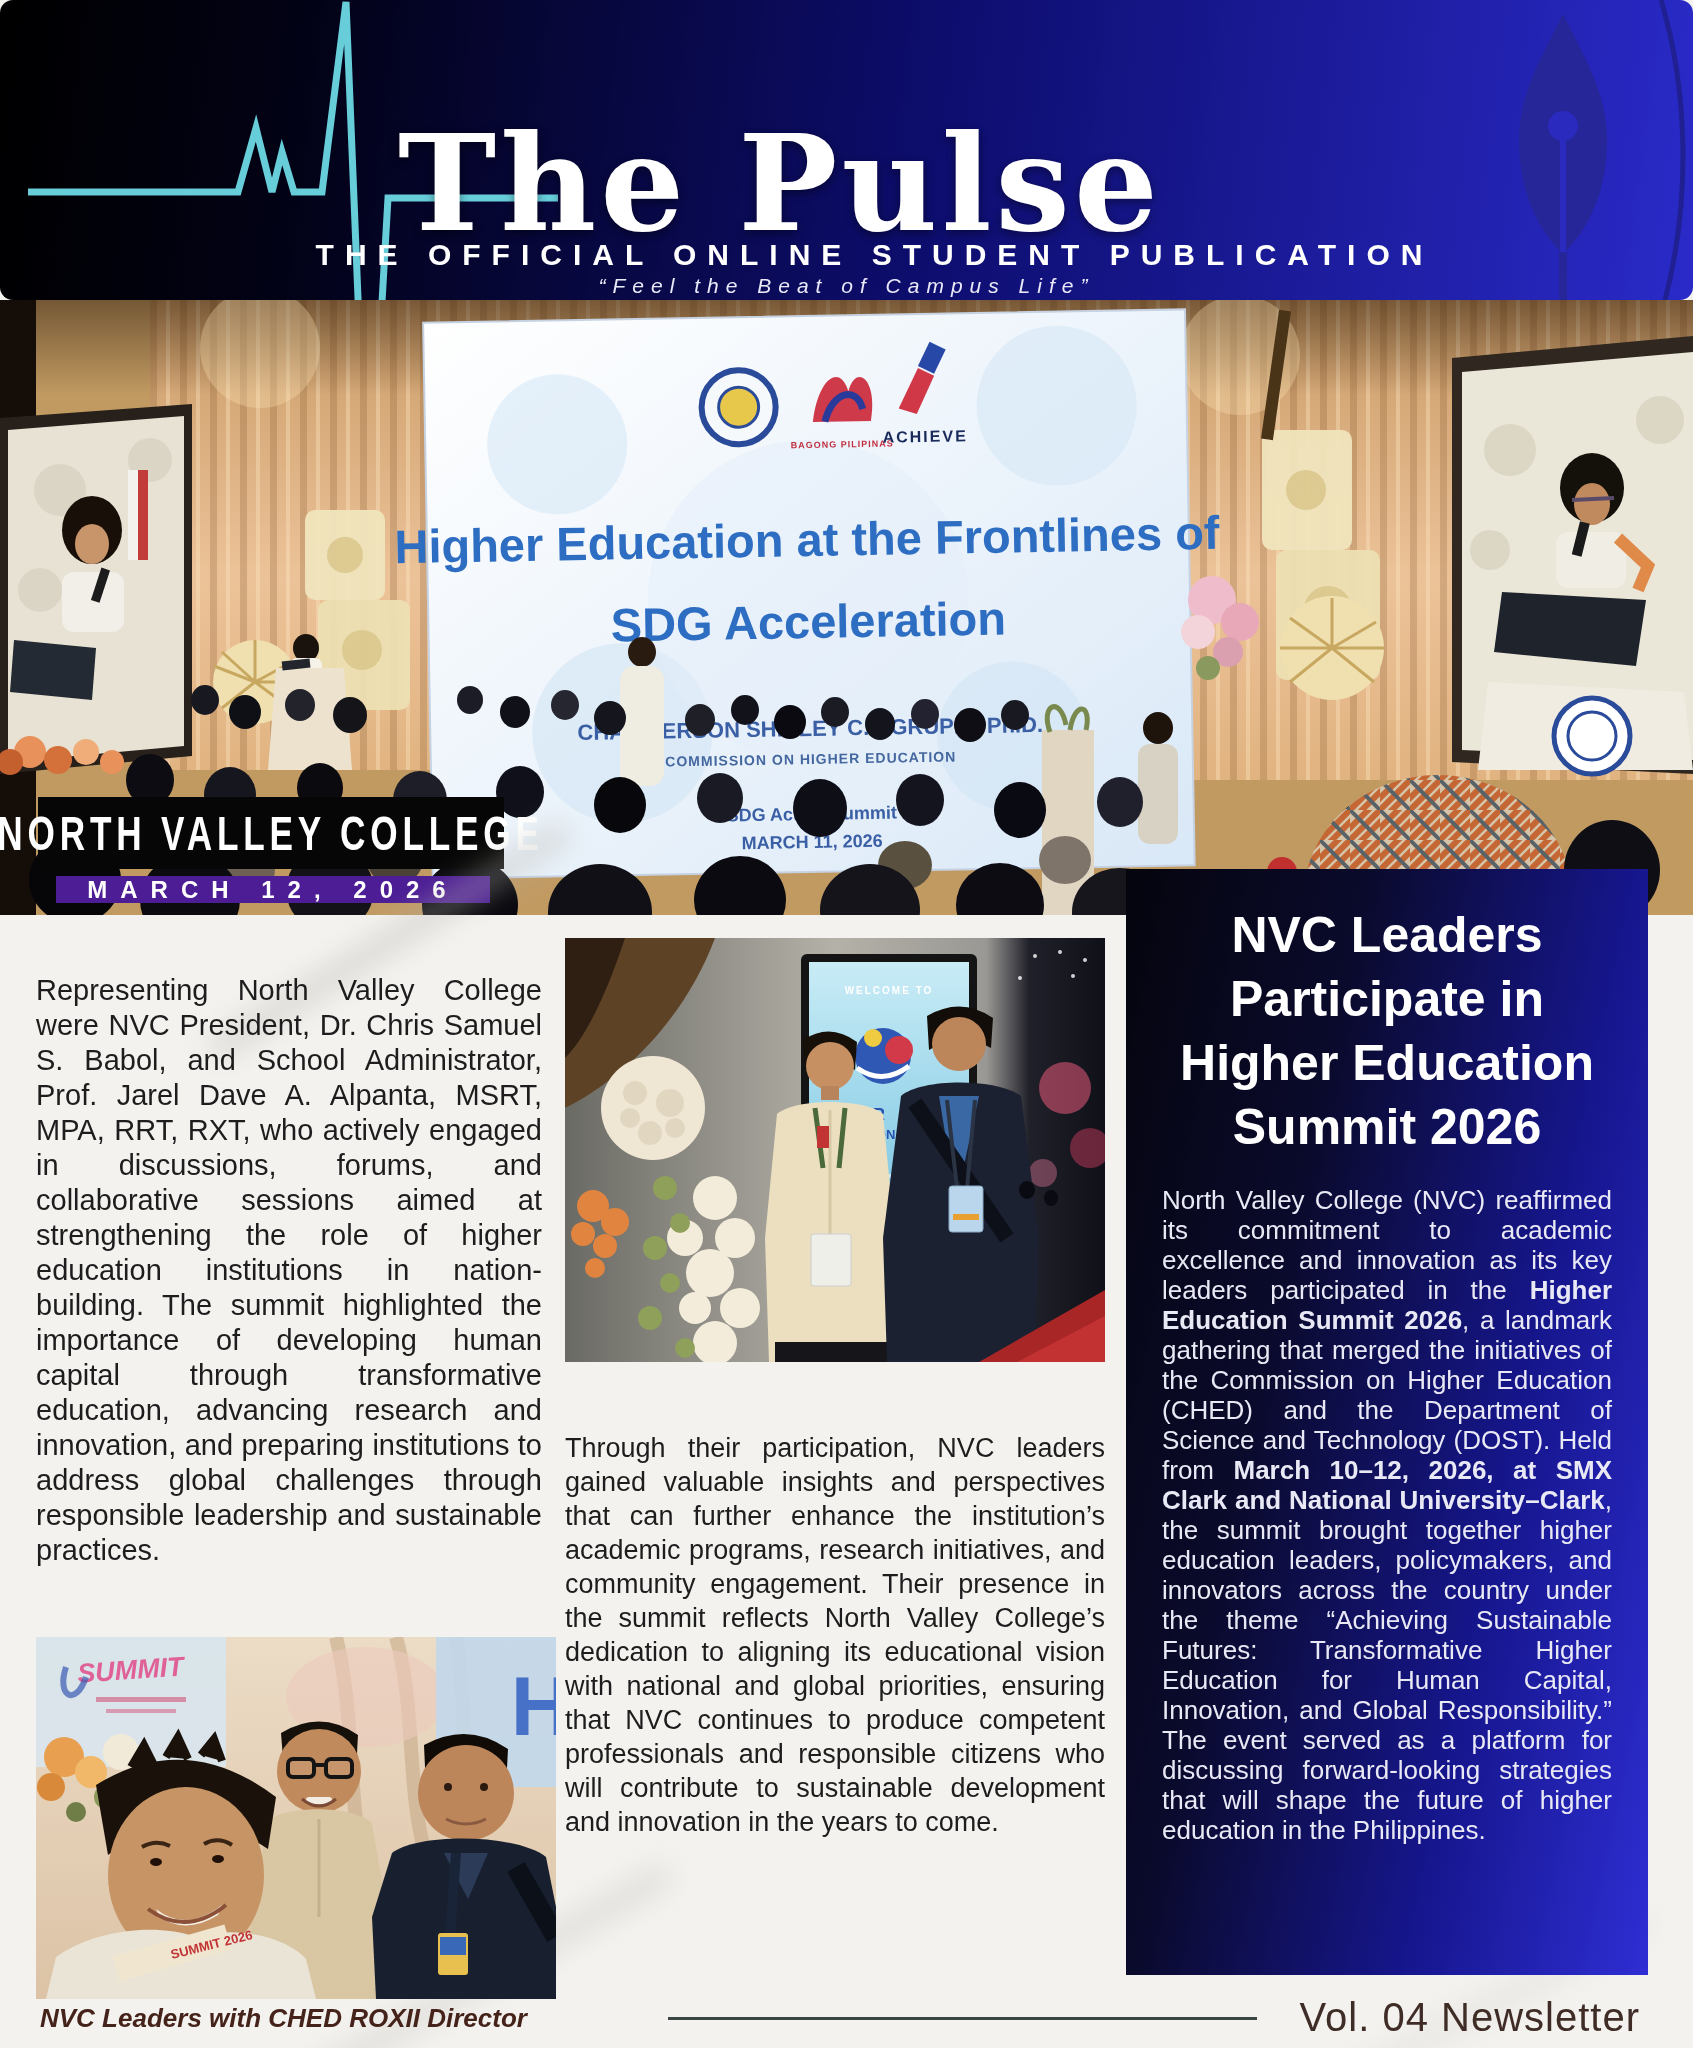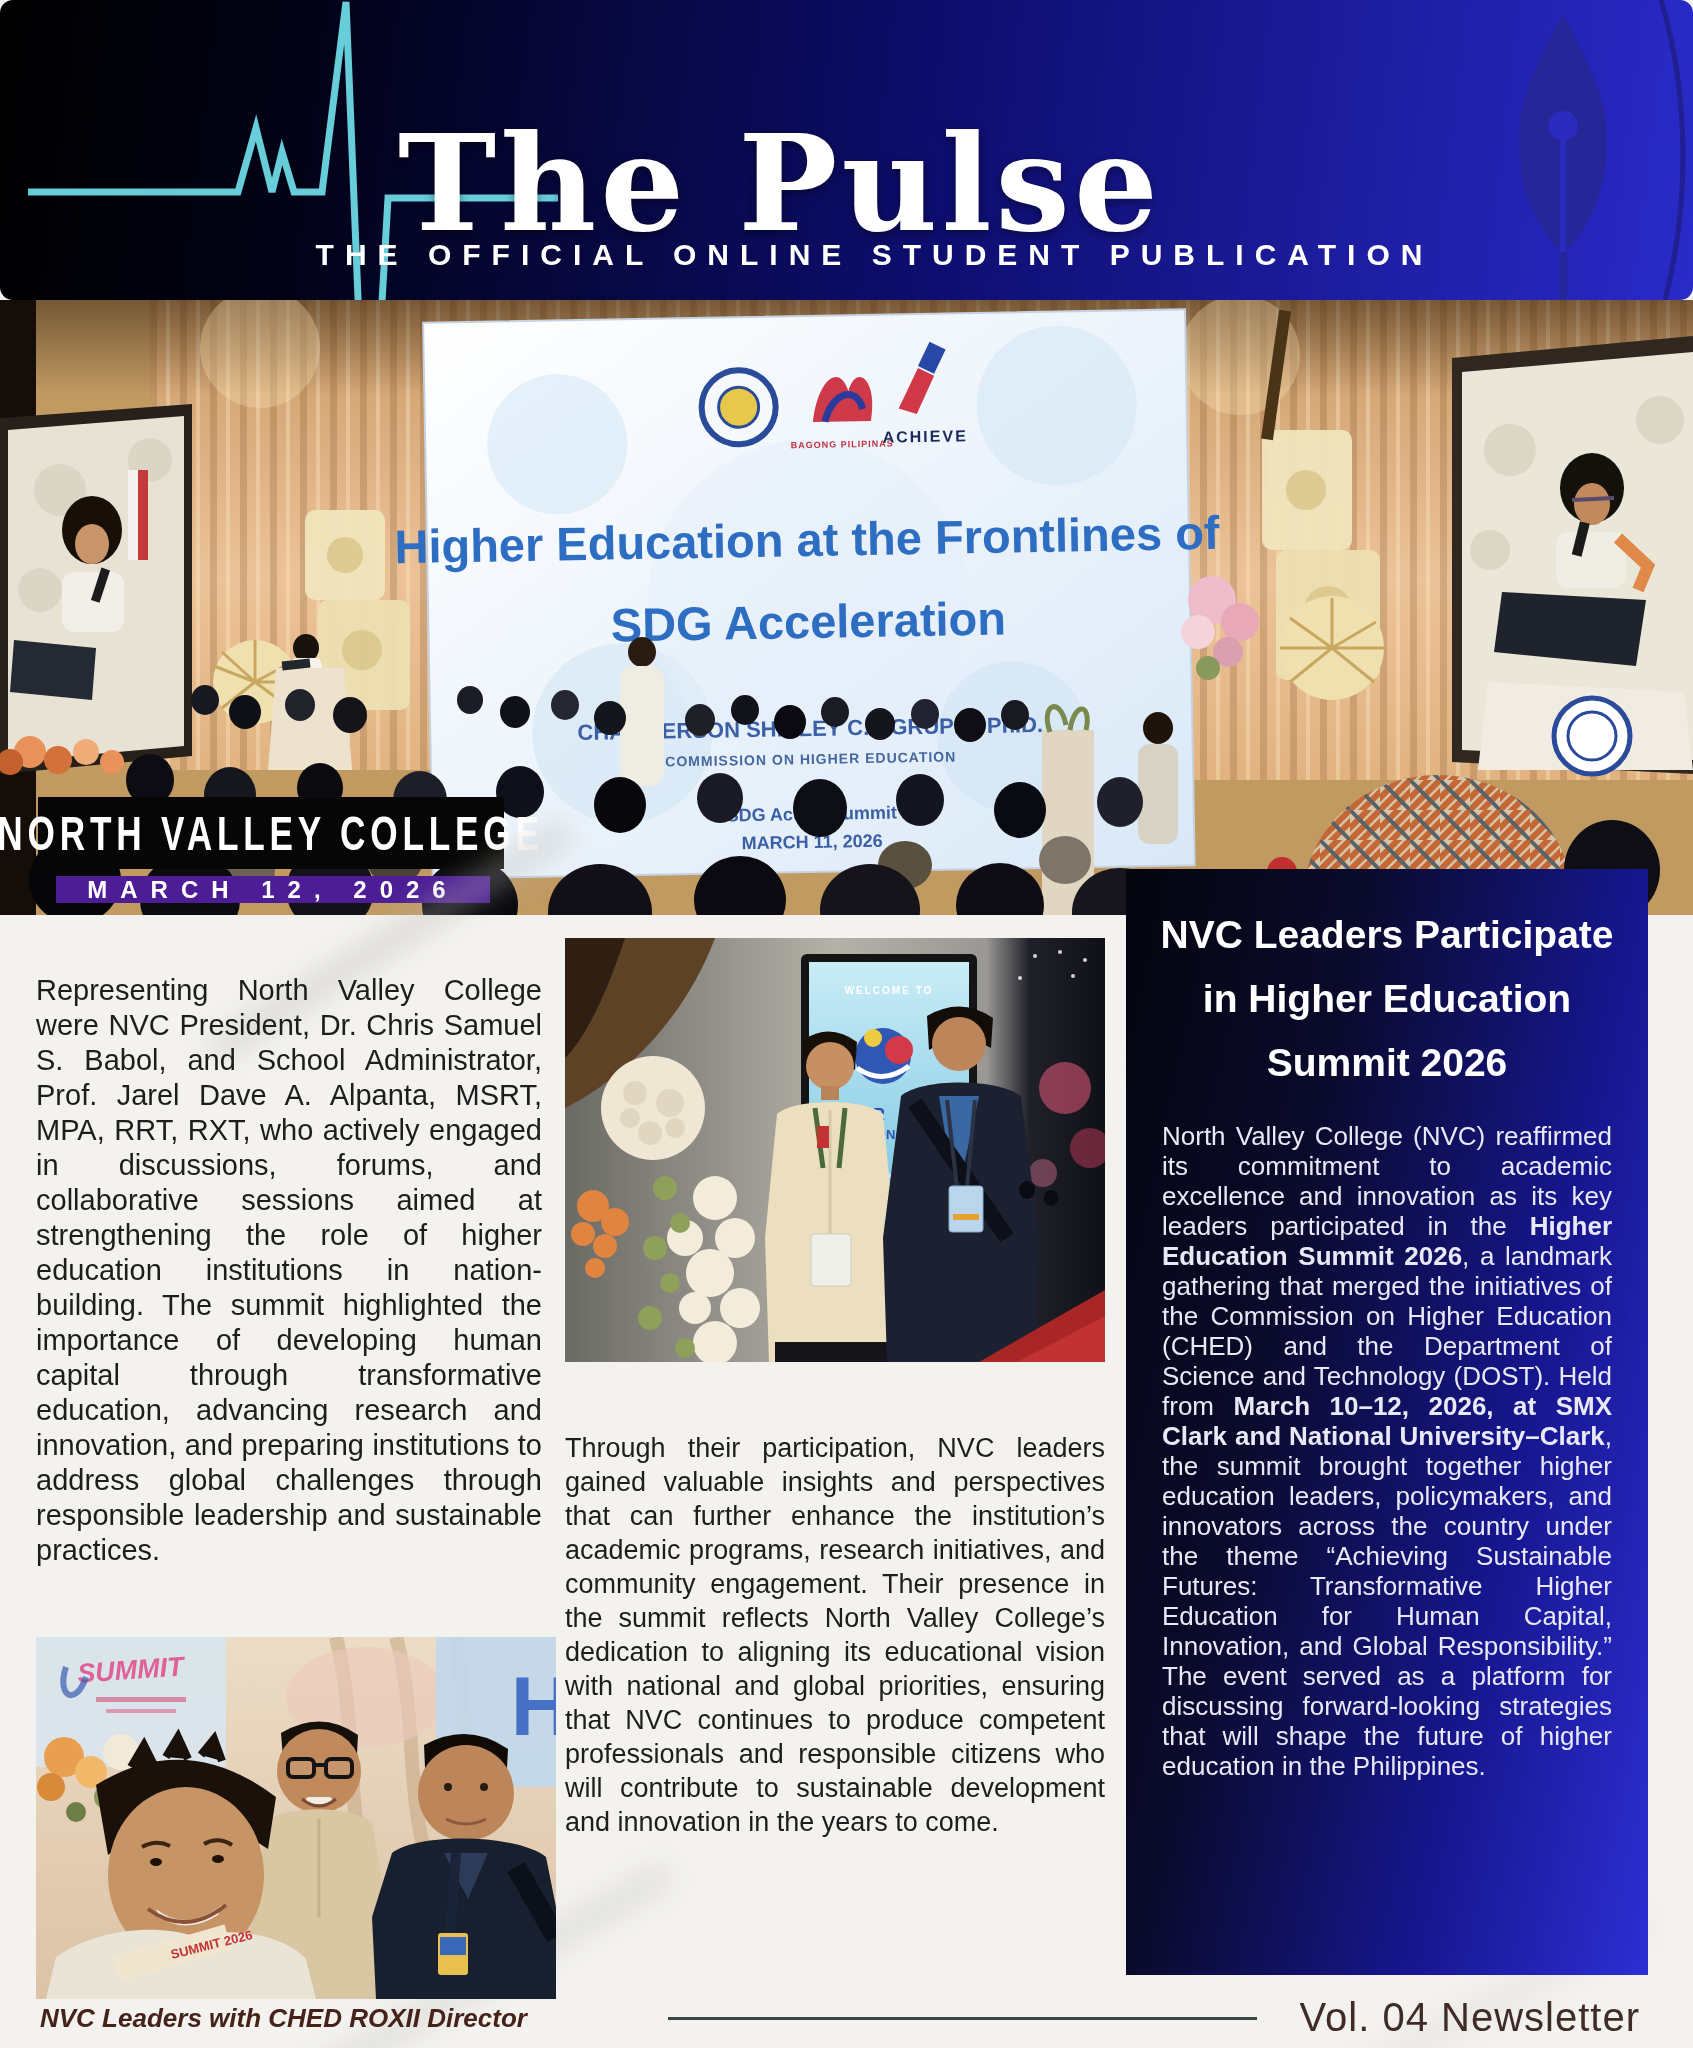--- a/index.html
+++ b/index.html
@@ -41,21 +41,21 @@
   .body-text{color:#1d1d1d;text-align:justify;}
   .col-left{position:absolute;left:36px;top:944px;width:506px;font-size:29px;line-height:35px;}
   .col-mid{position:absolute;left:565px;top:1404px;width:540px;font-size:27px;line-height:34px;}
   .caption{position:absolute;font-weight:700;font-style:italic;color:#45231a;font-size:26px;white-space:nowrap;}
   .byline{position:absolute;left:565px;top:1950px;width:545px;font-weight:700;font-style:italic;
     color:#45231a;font-size:27px;line-height:30px;text-align:justify;}
   
   .panel{position:absolute;left:1126px;top:869px;width:522px;height:1106px;overflow:hidden;
     background:linear-gradient(102deg,#05050e 0%,#0a0a2c 32%,#16168e 68%,#2e2ed4 100%);}
   .panel-title{margin:34px 26px 0;text-align:center;color:#ffffff;font-weight:700;
-    font-size:39px;line-height:64px;}
+    font-size:50px;line-height:64px;}
   .panel-body{margin:26px 36px 0;color:#e9e9f6;font-size:26px;line-height:30px;text-align:justify;}
   .seg-b{font-weight:700;}
   
   .photo{position:absolute;display:block;}
   
   .rule{position:absolute;left:668px;top:2017px;width:589px;height:3px;background:#3a4644;}
   .volume{position:absolute;left:1156px;top:1995px;width:484px;text-align:right;font-size:40px;
     color:#3f2c26;letter-spacing:1px;}
 </style>
 </head>
@@ -69,20 +69,21 @@
     </svg>
     <svg class="nib" width="260" height="300" viewBox="0 0 260 300">
       <path d="M130,14 C152,58 174,94 174,140 C174,200 149,236 130,254 C111,236 86,200 86,140 C86,94 108,58 130,14 Z" fill="#262699"></path>
       <circle cx="130" cy="126" r="15" fill="#2a2abe"></circle>
       <rect x="127" y="140" width="6" height="112" fill="#2a2abe"></rect>
       <rect x="126" y="252" width="8" height="48" fill="#262699"></rect>
       <path d="M228,0 C255,90 258,200 232,300" fill="none" stroke="#1c1c7e" stroke-width="5" opacity=".7"></path>
     </svg>
     <h1 class="mast-title">The Pulse</h1>
     <div class="mast-sub">THE OFFICIAL ONLINE STUDENT PUBLICATION</div>
+    <div class="mast-tag">“Feel the Beat of Campus Life”</div>
   </header>
 
   <div class="hero">
     <svg width="1693" height="615" viewBox="0 0 1693 615">
       <defs>
         <linearGradient id="curt" x1="0" y1="0" x2="0" y2="1">
           <stop offset="0" stop-color="#c99b66"></stop>
             <stop offset=".45" stop-color="#ecc298"></stop>
             <stop offset="1" stop-color="#d9a970"></stop>
         </linearGradient>

